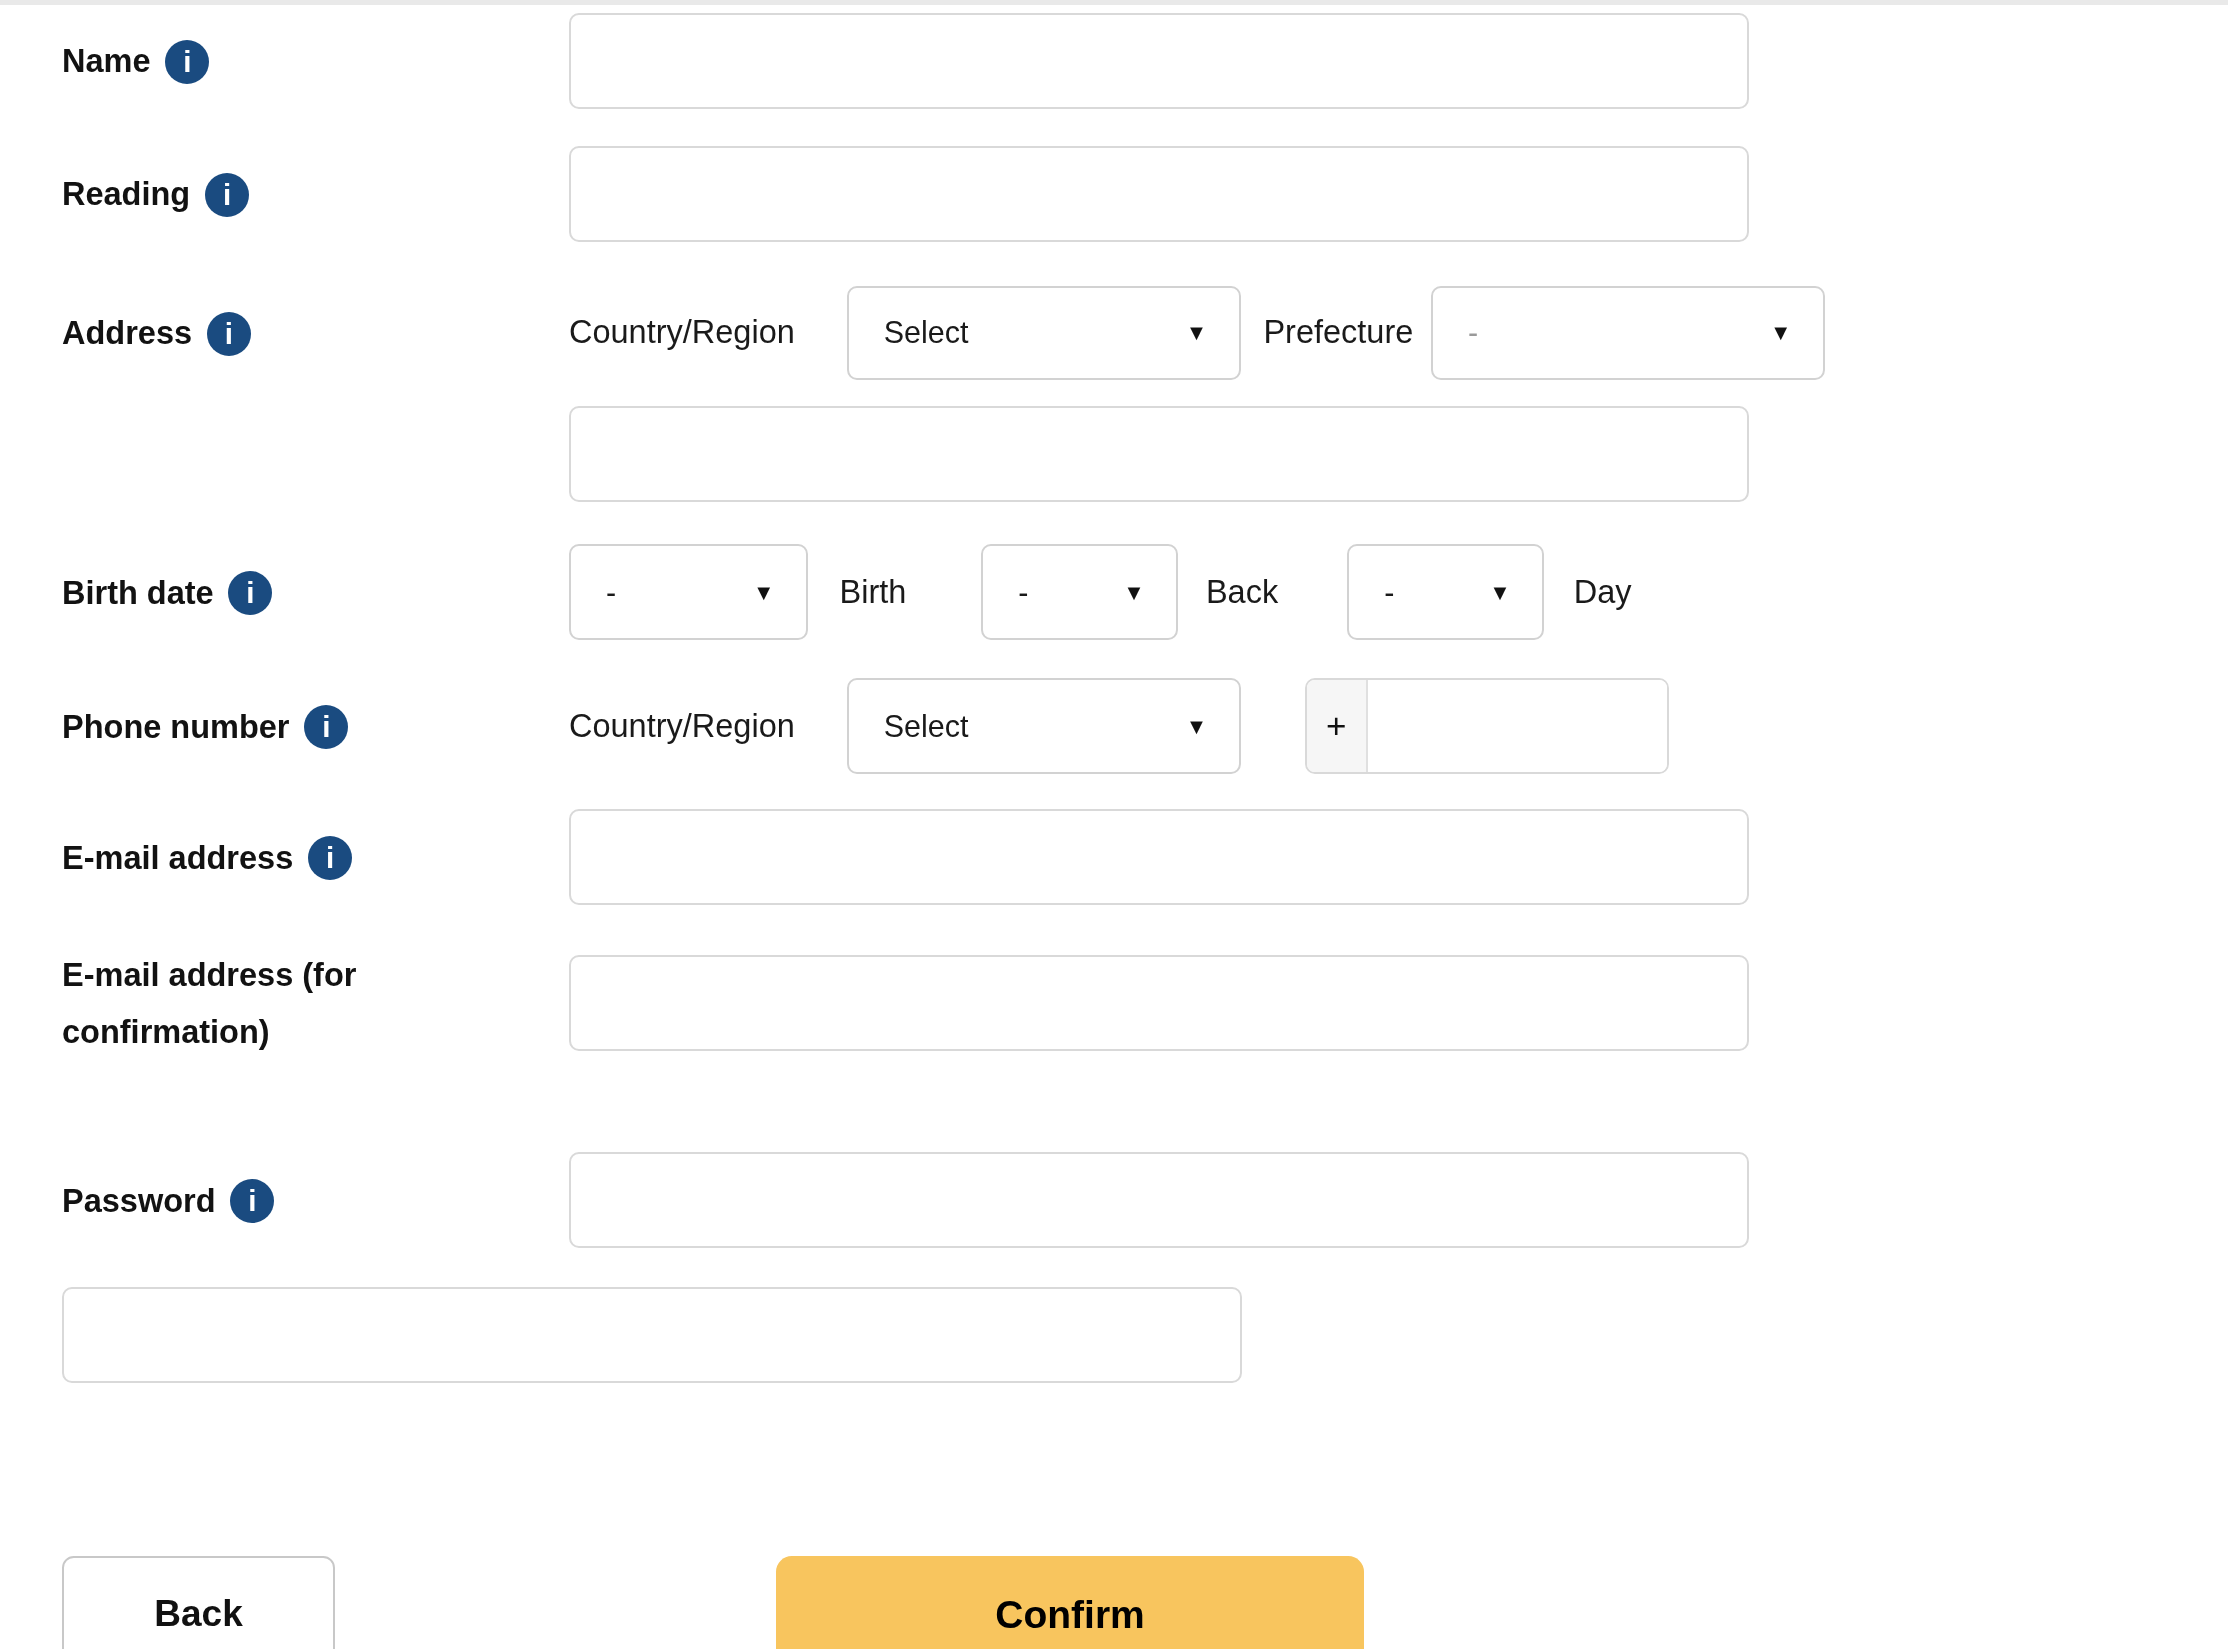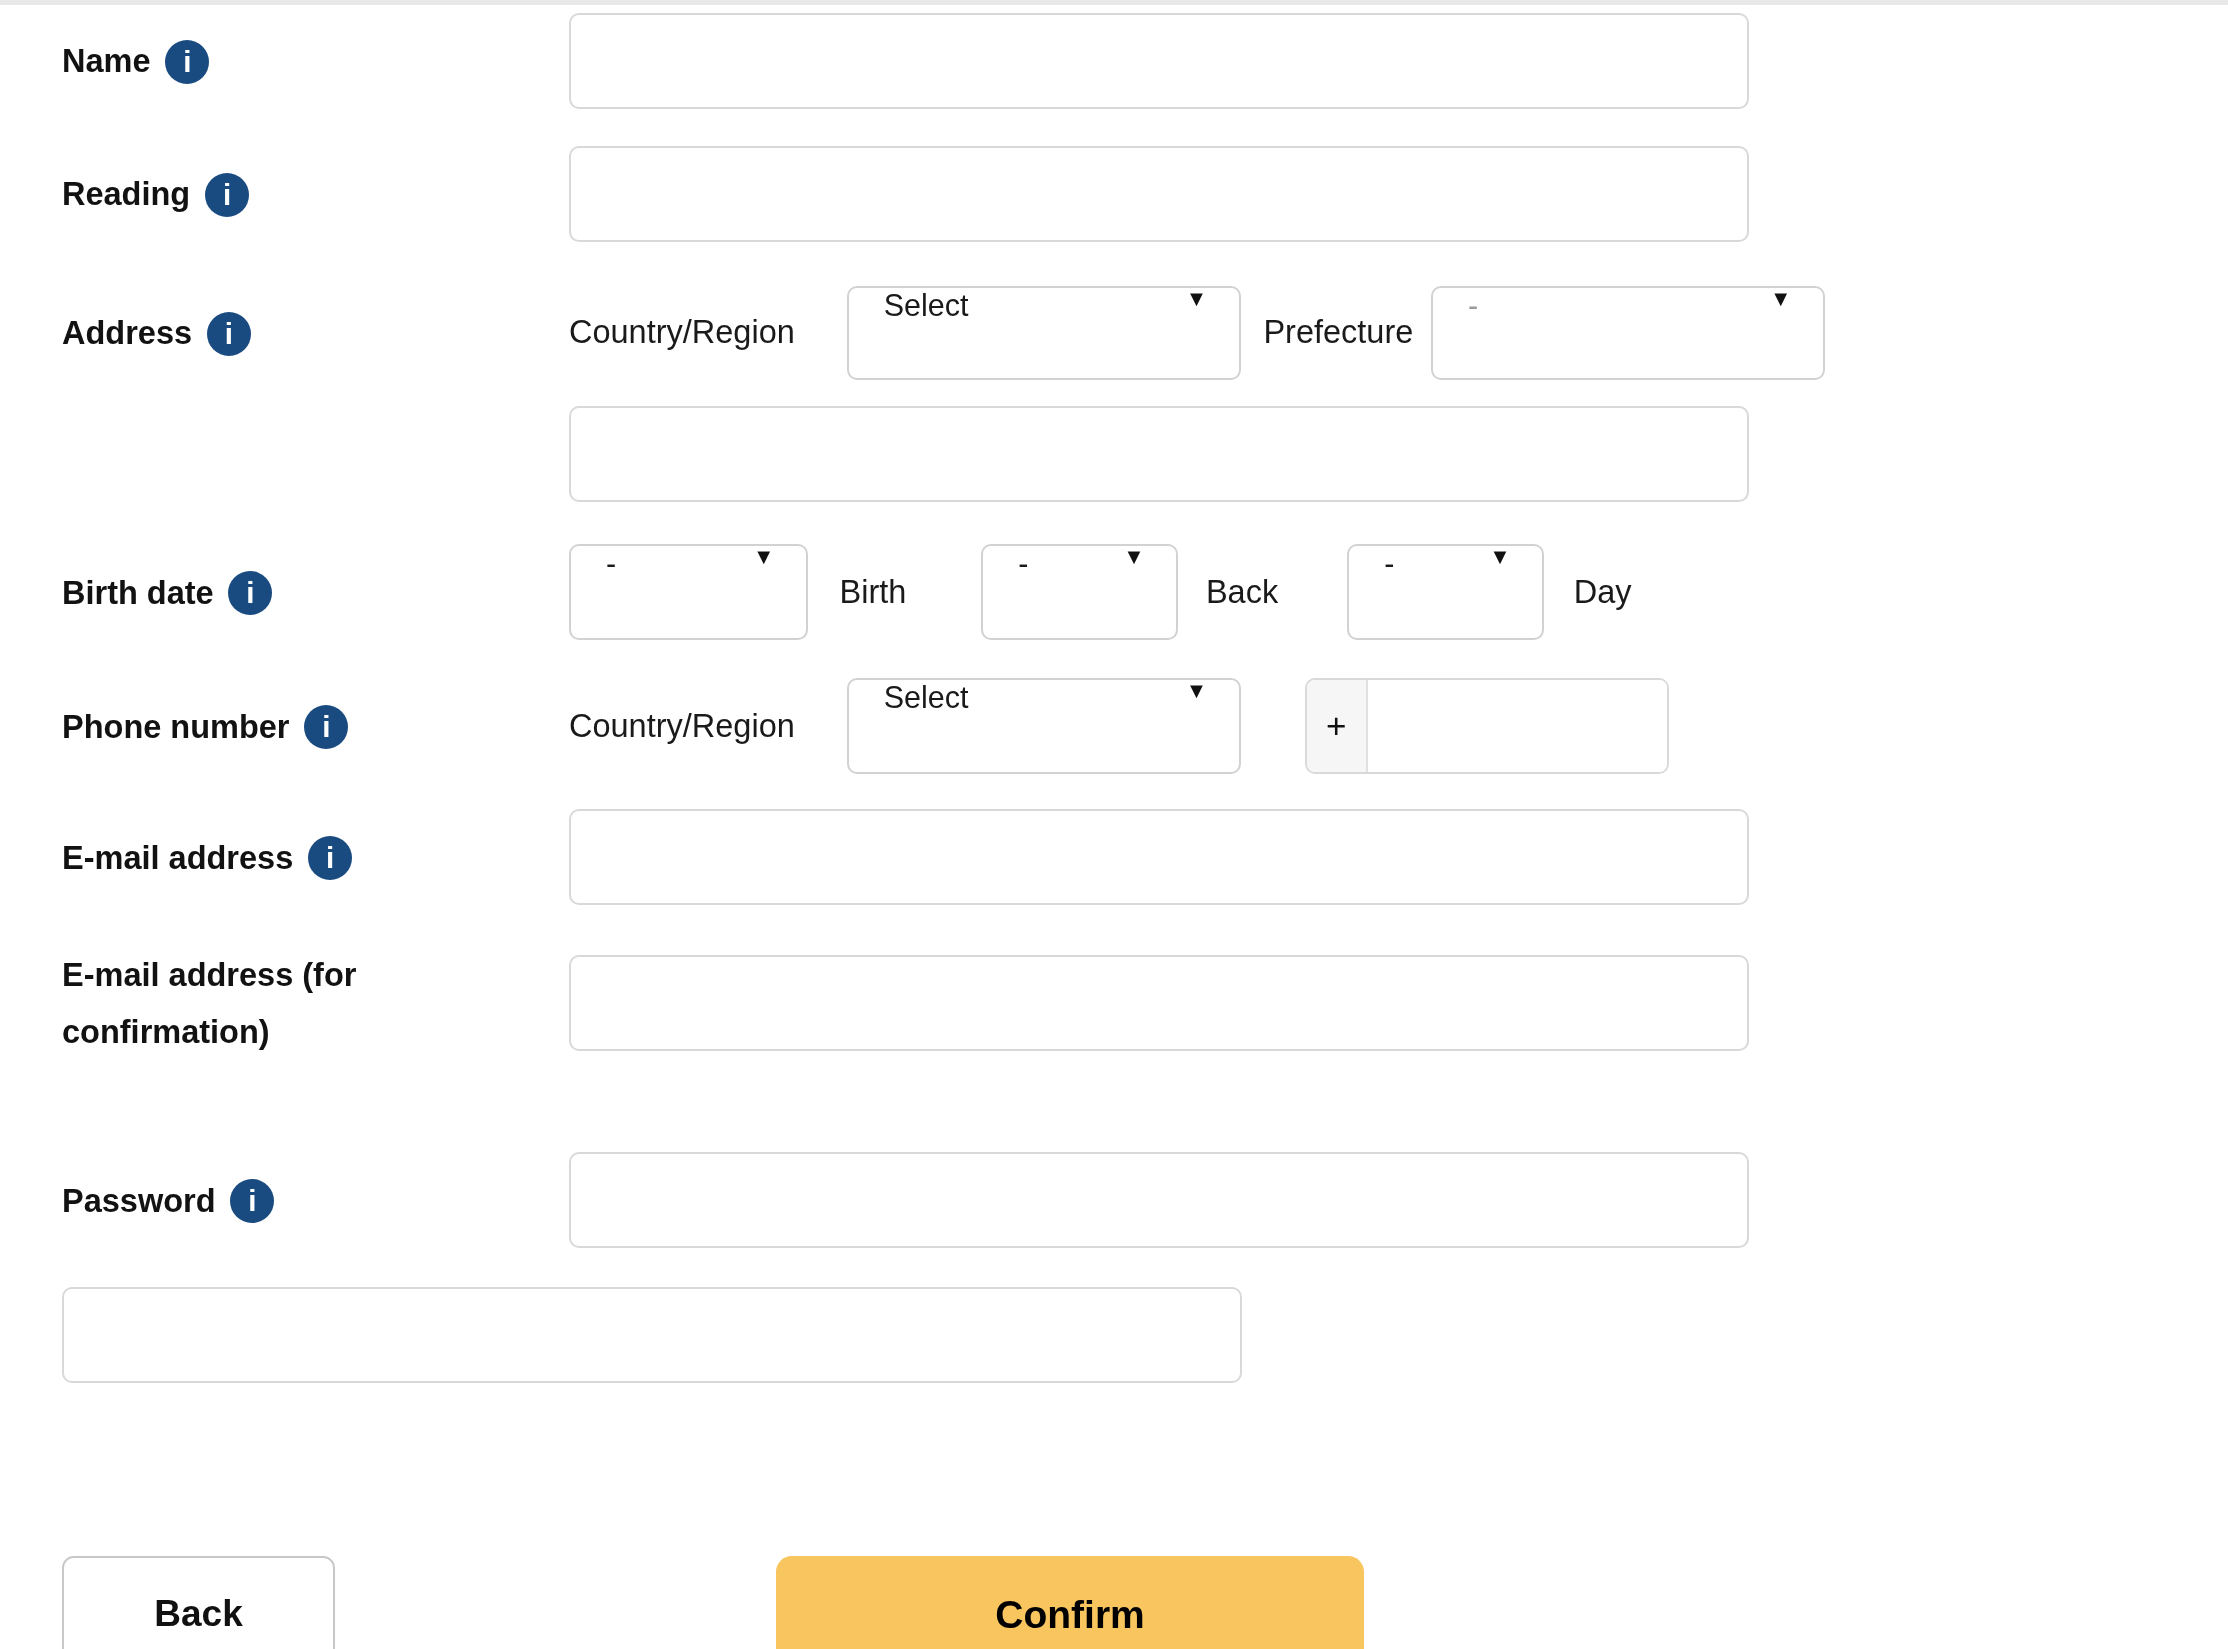--- a/index.html
+++ b/index.html
@@ -11,21 +11,21 @@
   .label-col { flex:0 0 507px; width:507px; padding-right:13px;
     font-weight:bold; font-size:32.5px; line-height:1.7; color:#121212; }
   .lbl { vertical-align:middle; }
   .info { display:inline-flex; vertical-align:middle; margin-left:14.8px; width:44px; height:44px;
     border-radius:50%; background:#1a4b80; color:#ffffff; align-items:center; justify-content:center;
     font-size:29.6px; font-weight:bold; font-style:normal; cursor:pointer; flex:0 0 auto; }
   .text-input { width:1180px; height:96px; border:2px solid #d9d9d9; border-radius:9.9px;
     background:#fff; font-size:31.5px; padding:0 27.6px; color:#1a1a1a; outline:none;
     font-family:"Liberation Sans","DejaVu Sans",sans-serif; }
   .sel { height:94px; border:2px solid #d2d2d2; border-radius:9.9px; background:#fff;
-    display:flex; align-items:flex-start; justify-content:space-between;
+    display:flex; align-items:center; justify-content:space-between;
     padding:0 31.5px 0 35px; font-size:30.5px; cursor:pointer; }
   .arrow { font-size:21.7px; color:#111; line-height:1; }
   .muted { color:#9a9a9a; }
   .sub-label { flex:0 0 256px; width:256px; font-size:32.5px; font-weight:normal; margin-right:21.7px; }
   .w400 { width:394px; }
   .pref-label { font-size:32.5px; margin:0 17.7px 0 22.7px; white-space:nowrap; }
   .sel-year { width:239px; height:96px; }
   .lbl-year { font-size:32.5px; margin:0 75px 0 31.5px; }
   .sel-month { width:197px; height:96px; }
   .lbl-month { font-size:32.5px; margin:0 69px 0 27.6px; }

